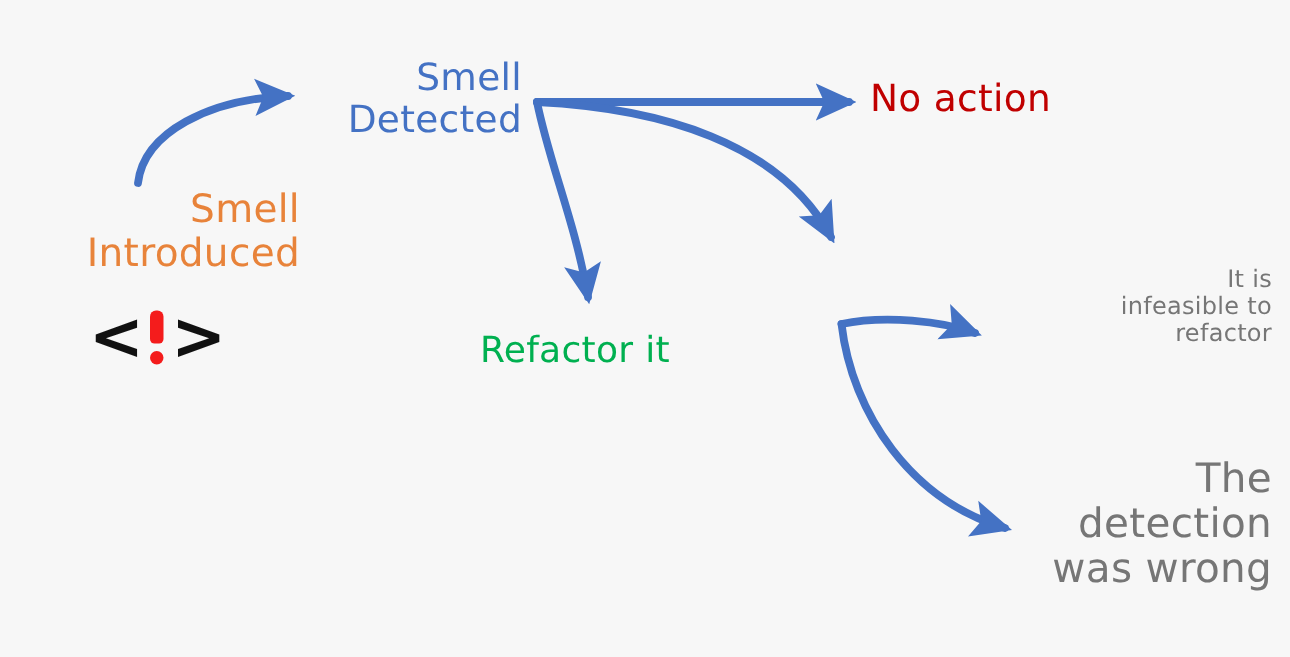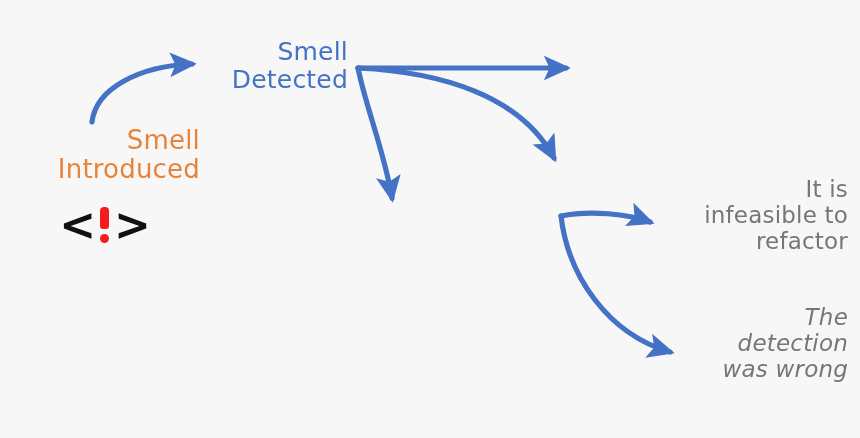--- a/index.html
+++ b/index.html
@@ -122,32 +122,31 @@
     font-size: 24px;
     color: #767676;
     text-align: left;
   }
 
   
   #node-infeasible {
     left: 668px;
     top: 177px;
     width: 180px;
-    font-size: 23px;
+    font-size: 16px;
     color: #767676;
   }
 
   
   #node-detection-wrong {
     left: 668px;
     top: 305px;
     width: 180px;
-    font-size: 23px;
+    font-size: 27px;
     color: #767676;
-    font-style: italic;
   }
 </style>
 </head>
 <body>
 
 <div id="diagram">
 
   <svg id="arrow-layer" viewBox="0 0 860 438" width="860" height="438" xmlns="http://www.w3.org/2000/svg">
     <defs>
       <marker id="ah" viewBox="0 0 10 10" refX="8.2" refY="5" markerWidth="5.2" markerHeight="5.2" orient="auto-start-reverse">
@@ -171,21 +170,23 @@
   <div class="node" id="node-smell-introduced">Smell
 Introduced</div>
 
   <div id="node-smell-icon">
     <span class="bracket">&lt;</span><span class="bang"><span class="bang-stem"></span><span class="bang-dot"></span></span><span class="bracket">&gt;</span>
   </div>
 
   <div class="node" id="node-smell-detected">Smell
 Detected</div>
 
+  <div class="node" id="node-no-action">No action</div>
 
+  <div class="node" id="node-refactor-it">Refactor it</div>
 
 
   <div class="node" id="node-infeasible">It is
 infeasible to
 refactor</div>
 
   <div class="node" id="node-detection-wrong">The
 detection
 was wrong</div>
 

